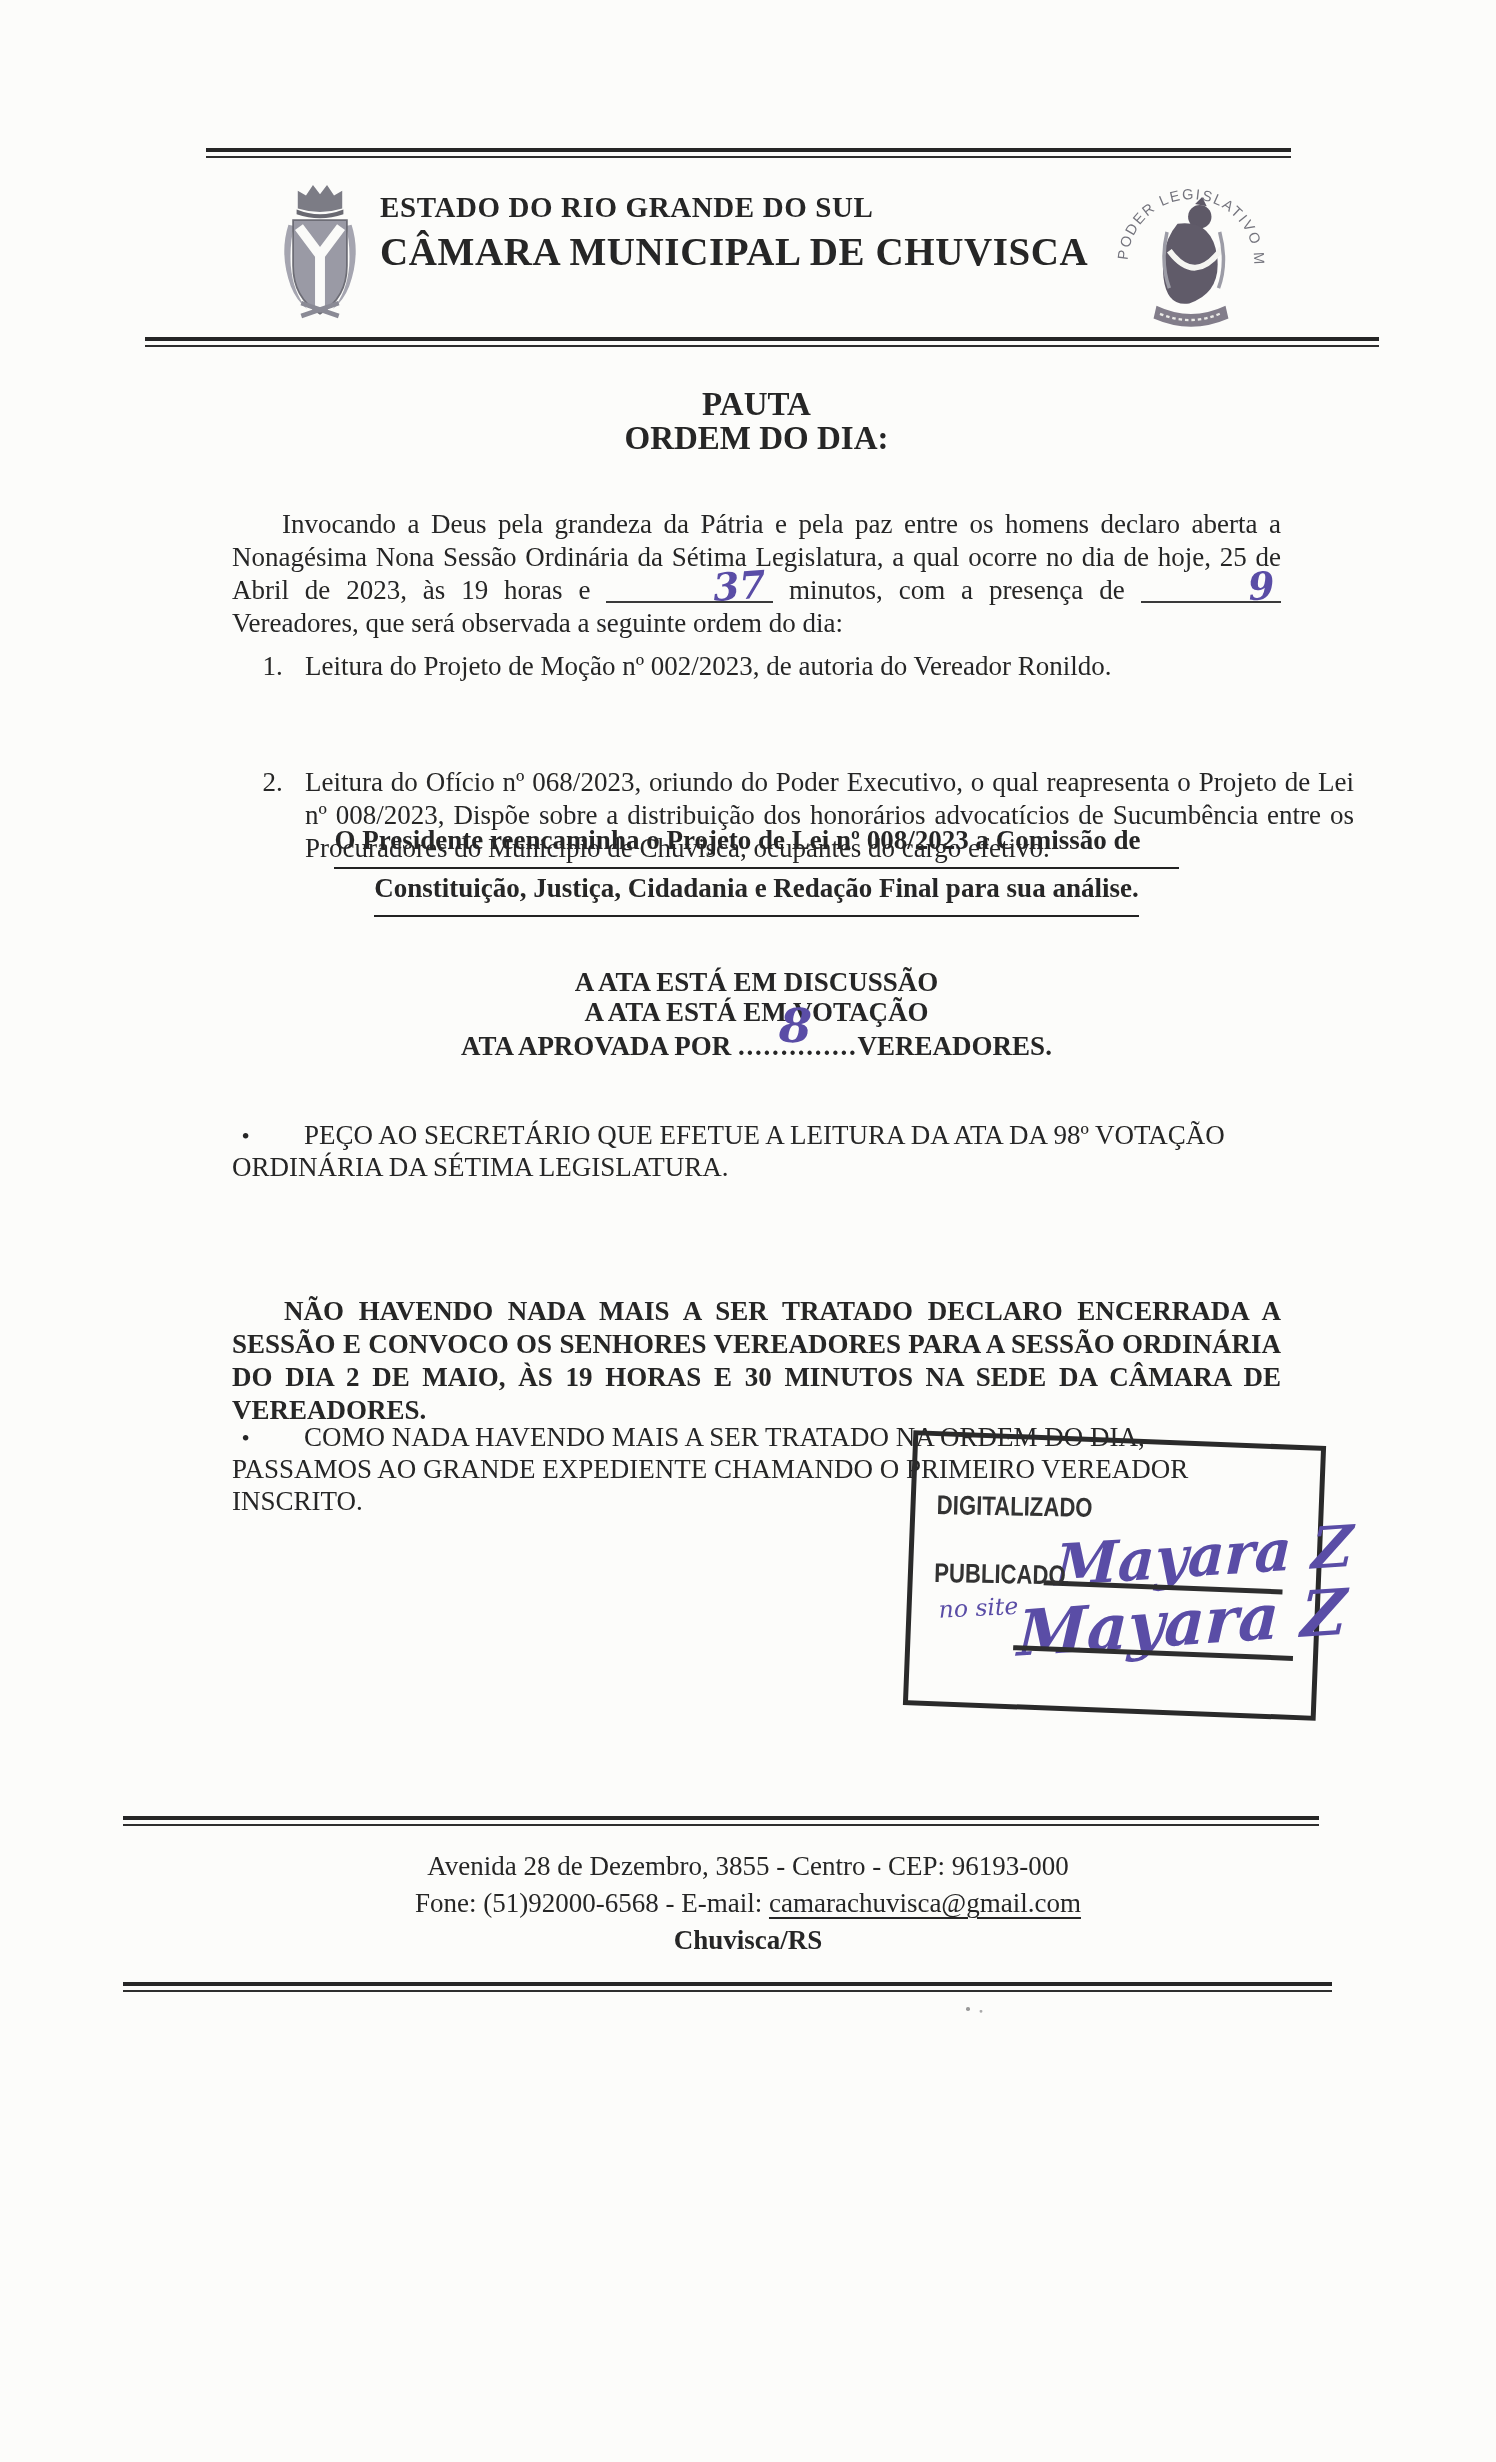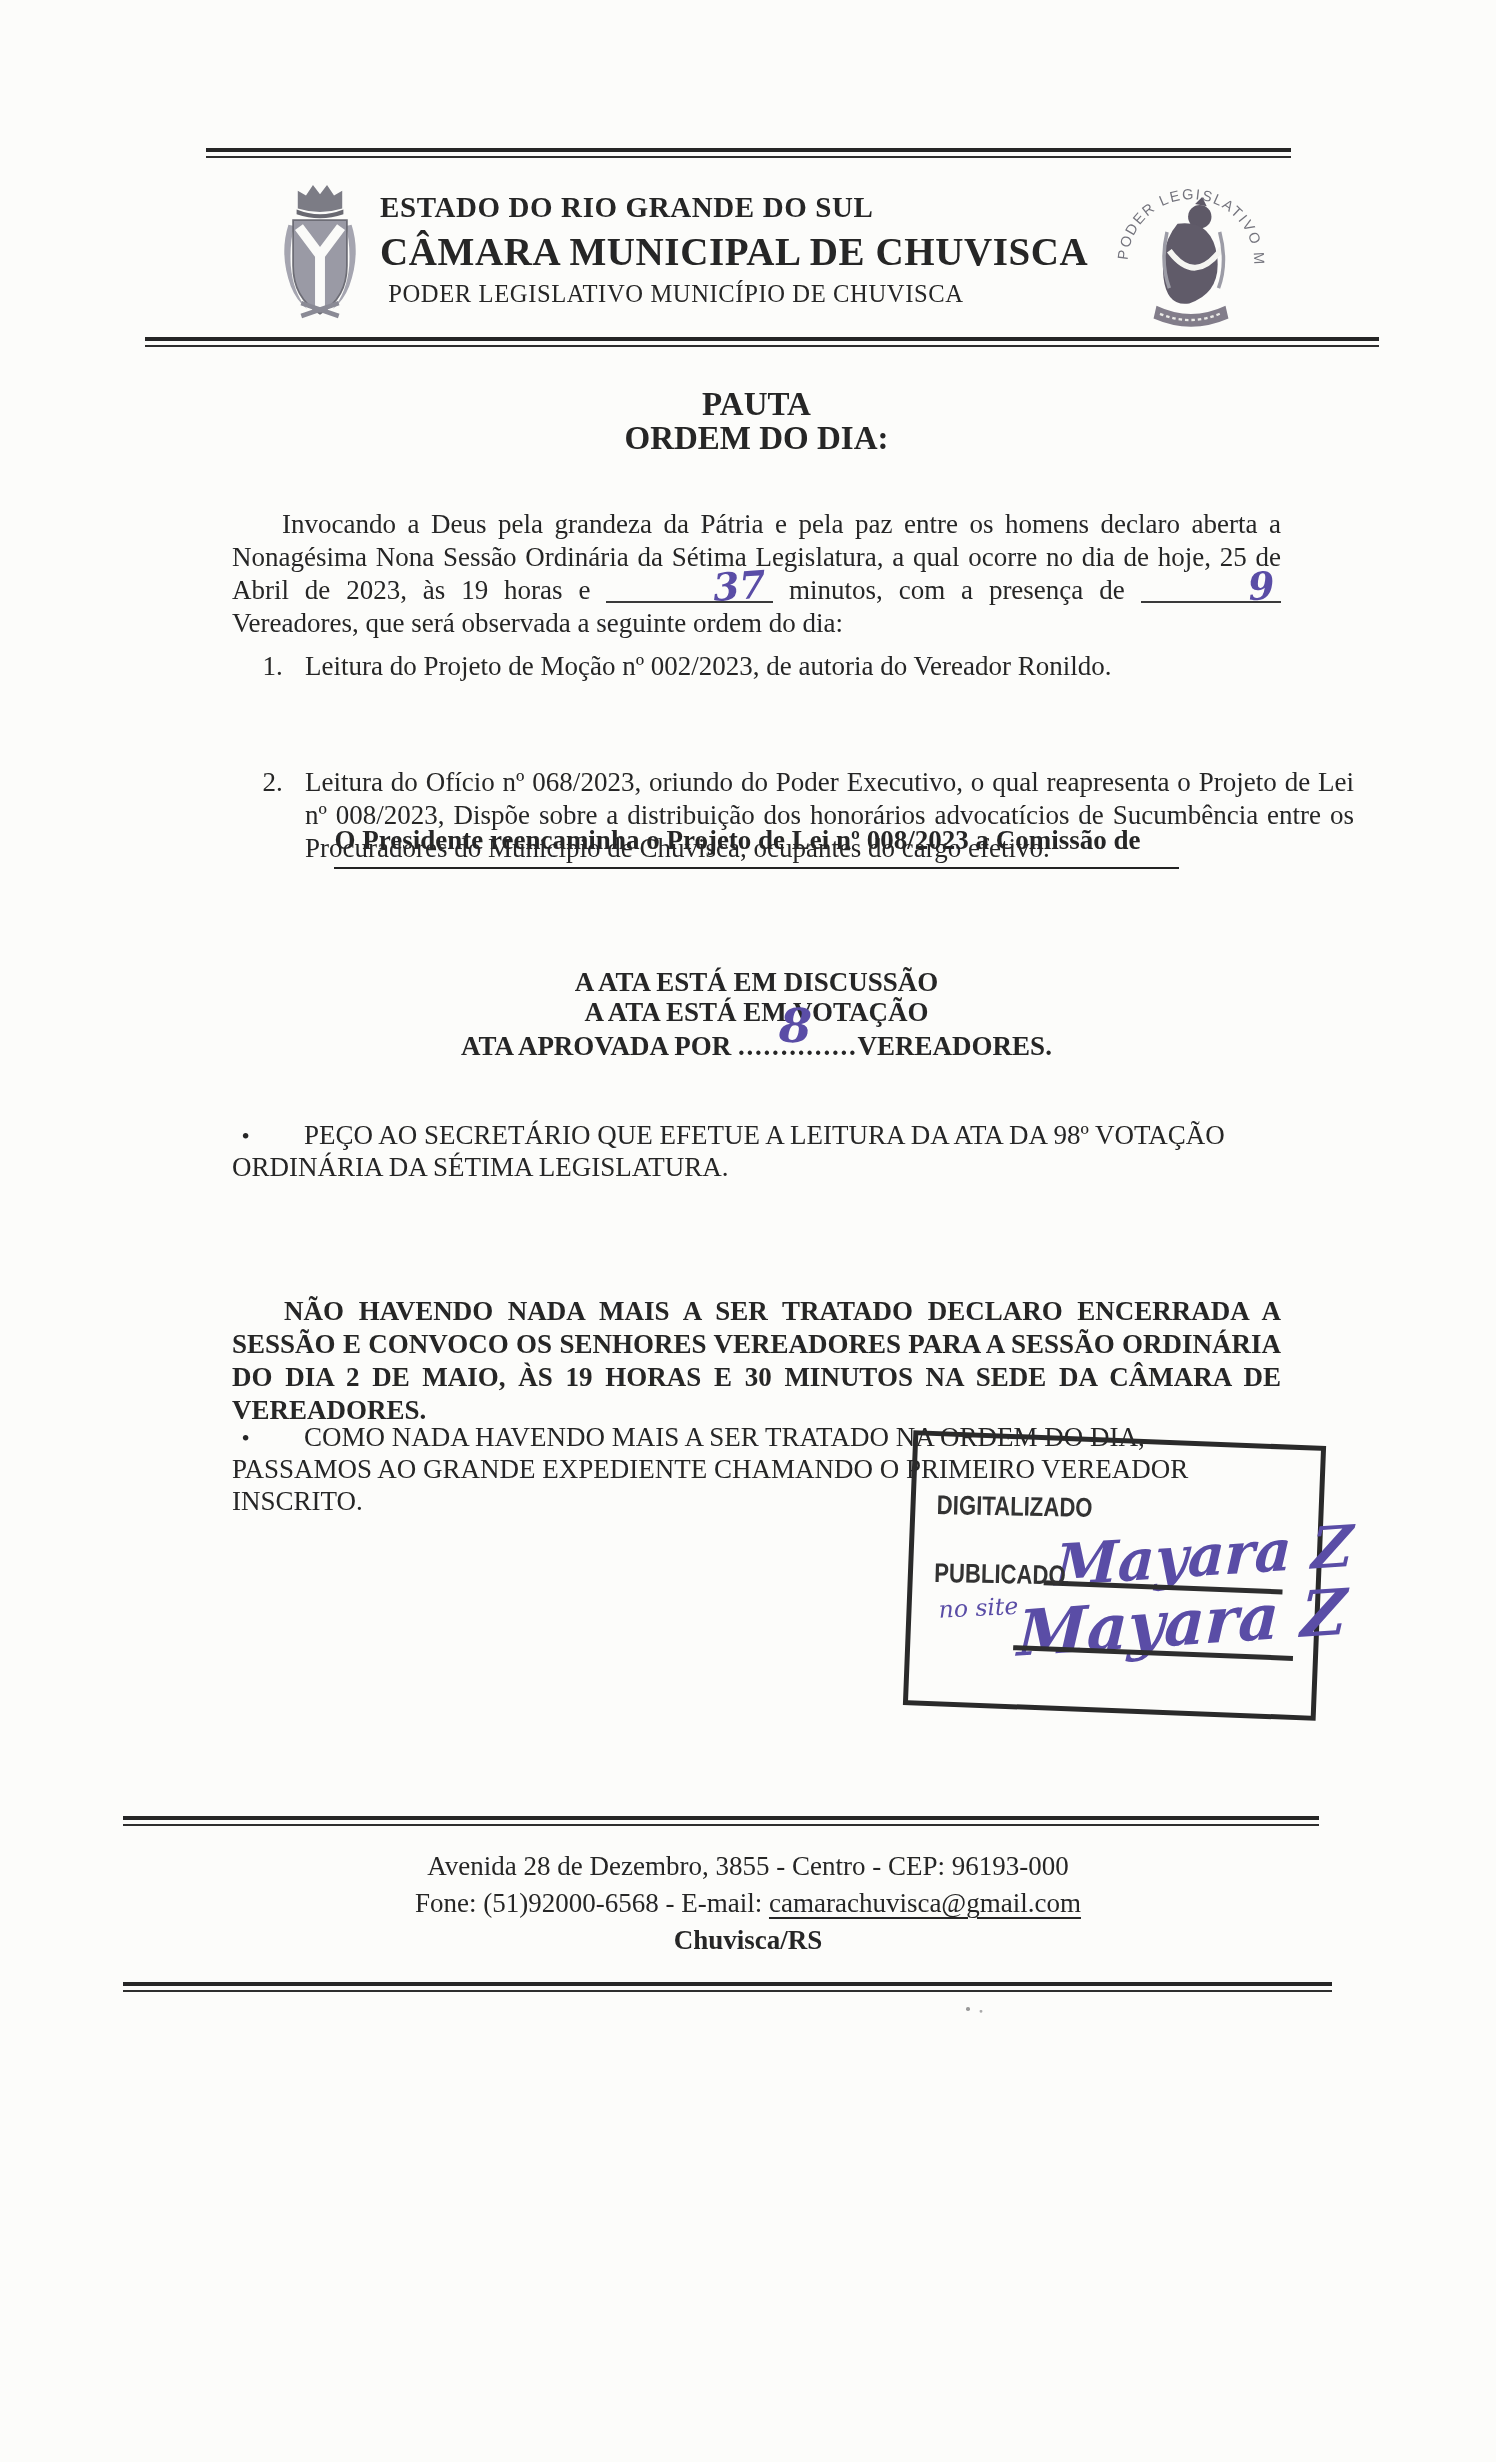--- a/index.html
+++ b/index.html
@@ -122,21 +122,20 @@
         <path d="M80,128 L80,228" fill="none" stroke="#fbfbf9" stroke-width="17"></path>
 
         <path d="M48,236 L112,214 M48,214 L112,236" stroke="#7b7b88" stroke-width="8" fill="none"></path>
       </g>
     </svg>
   </div>
 
   <div class="header-text">
     <div class="h-state">ESTADO DO RIO GRANDE DO SUL</div>
     <div class="h-chamber">CÂMARA MUNICIPAL DE CHUVISCA</div>
-    <div class="h-sub">PODER LEGISLATIVO MUNICÍPIO DE CHUVISCA</div>
   </div>
 
   <div class="seal">
     <svg viewBox="0 0 266 318" width="156" height="186">
       <defs>
         <path id="sealArc" d="M25,170 A108,108 0 0 1 241,170"></path>
       </defs>
       <g opacity="0.85">
         <text font-family="Liberation Sans, sans-serif" font-size="25" letter-spacing="3" fill="#5d5d68">
           <textPath href="#sealArc" startOffset="4">PODER LEGISLATIVO MUNICIPAL</textPath>
@@ -166,20 +165,21 @@
     <span class="num">1.</span>
     <span>Leitura do  Projeto de  Moção  nº 002/2023, de autoria do Vereador Ronildo.</span>
   </p>
   <p class="col li item2">
     <span class="num">2.</span>
     <span>Leitura do Ofício nº 068/2023, oriundo do Poder Executivo, o qual reapresenta o Projeto de Lei nº 008/2023, Dispõe sobre a distribuição dos honorários advocatícios de Sucumbência entre os Procuradores do Municipio de Chuvisca, ocupantes do cargo efetivo.</span>
   </p>
 
   <div class="col decision">
     <div><span class="u u1">O  Presidente reencaminha o Projeto de Lei nº 008/2023 a Comissão de</span></div>
+    <div><span class="u">Constituição, Justiça, Cidadania e Redação Final para sua análise.</span></div>
   </div>
 
   <p class="col bullet bullet1">
     <span class="bmark">•</span>
     <span>PEÇO AO SECRETÁRIO  QUE EFETUE A LEITURA DA ATA DA 98º VOTAÇÃO ORDINÁRIA DA SÉTIMA LEGISLATURA.</span>
   </p>
 
   <div class="col ata">
     <div>A ATA ESTÁ EM DISCUSSÃO</div>
     <div>A ATA ESTÁ EM VOTAÇÃO</div>

